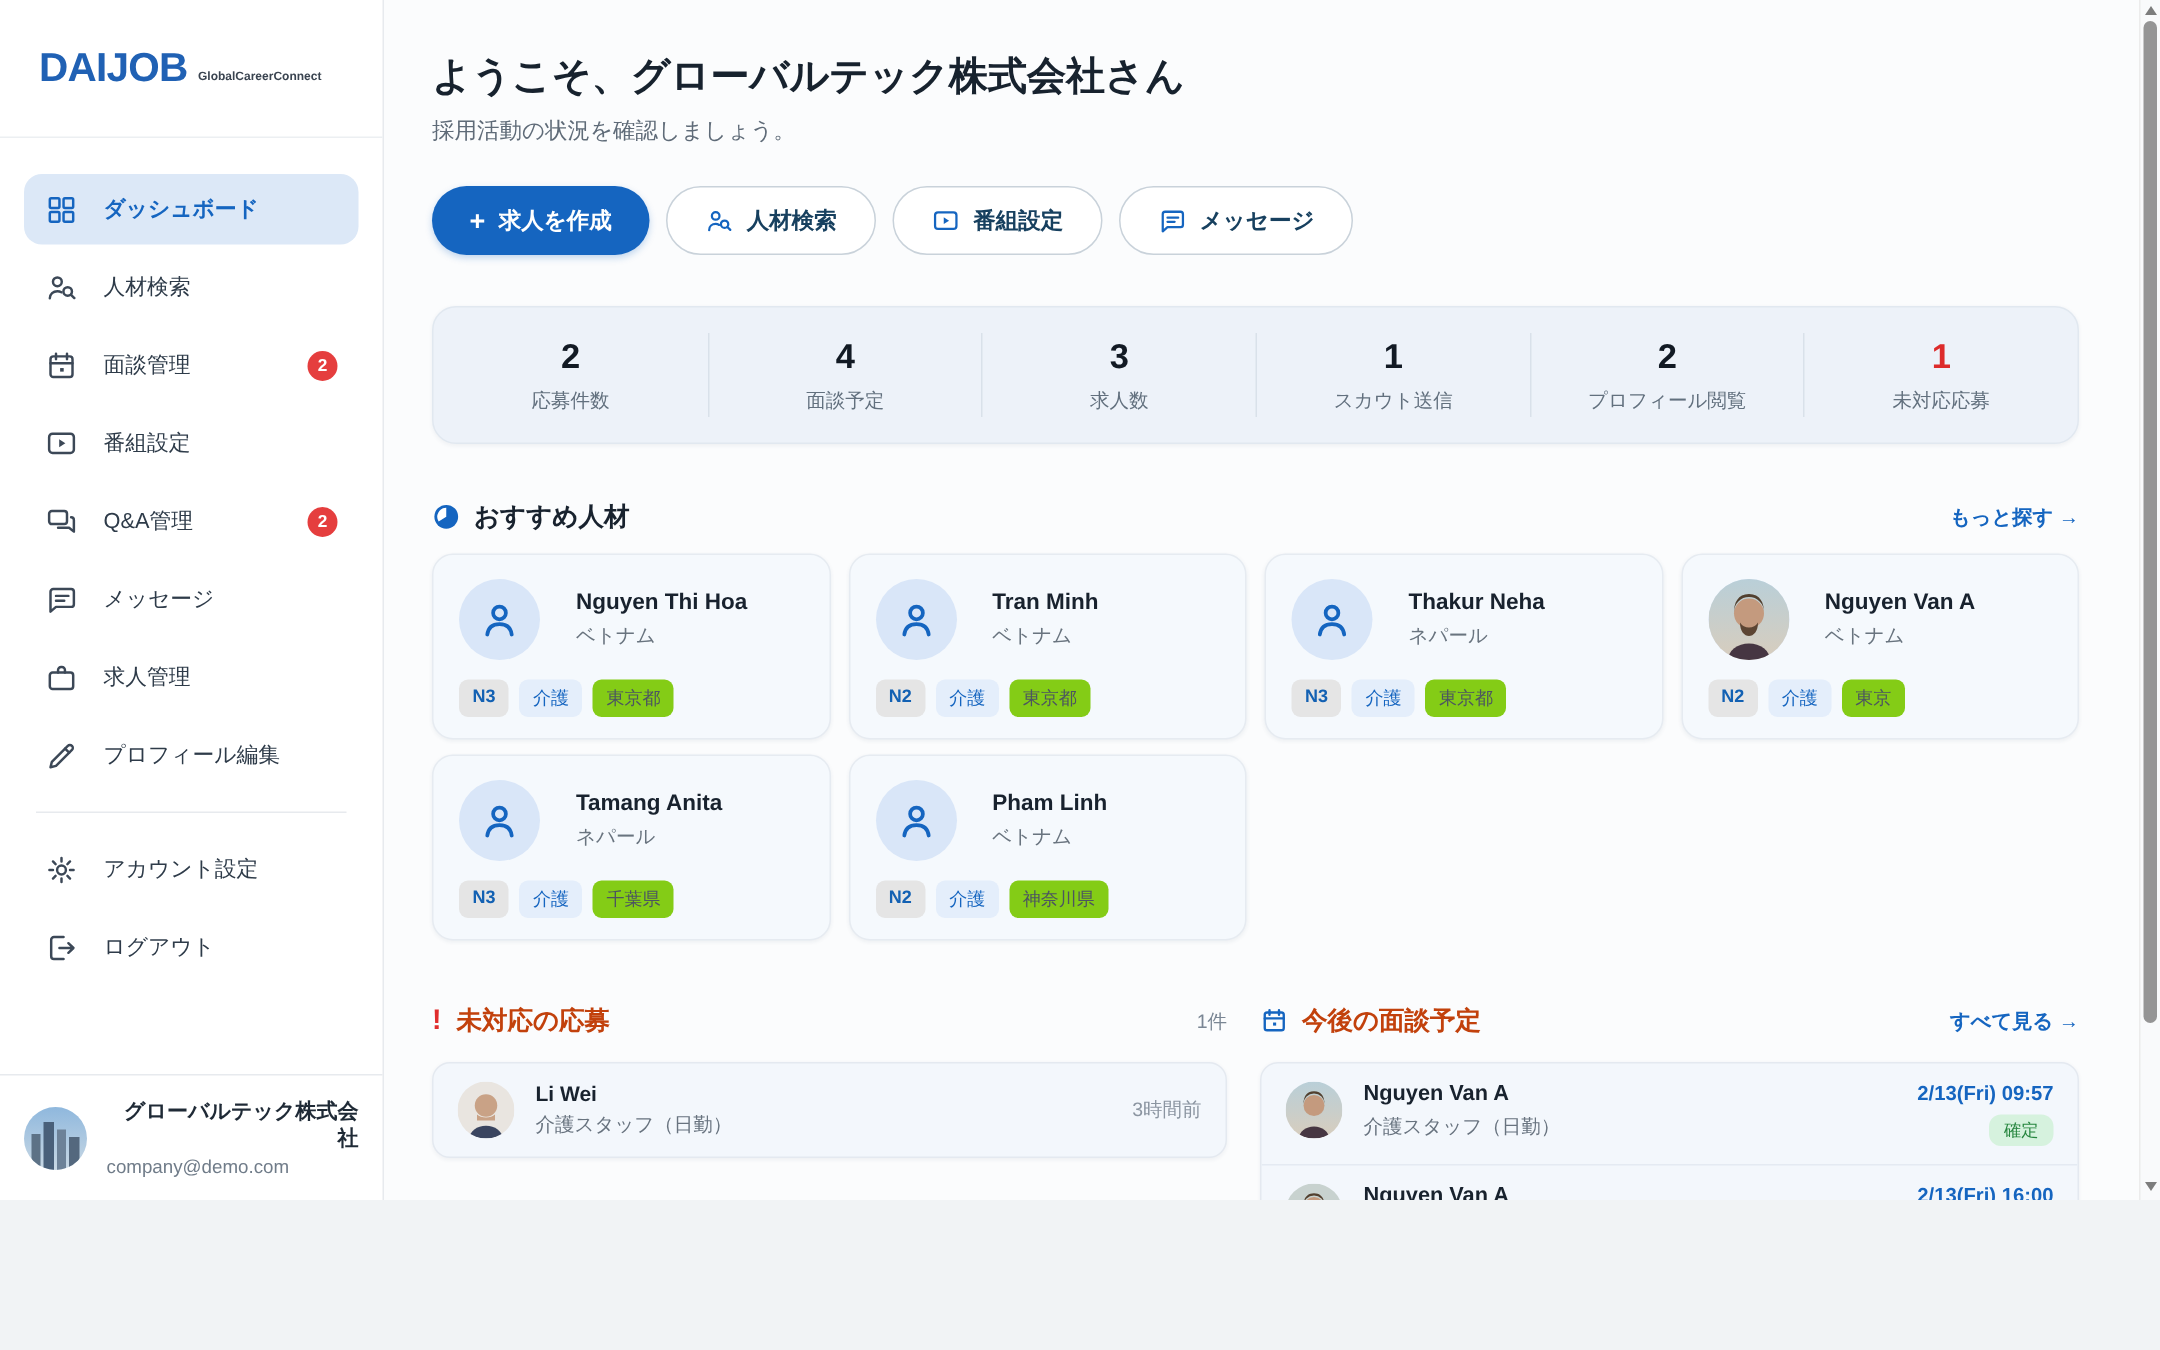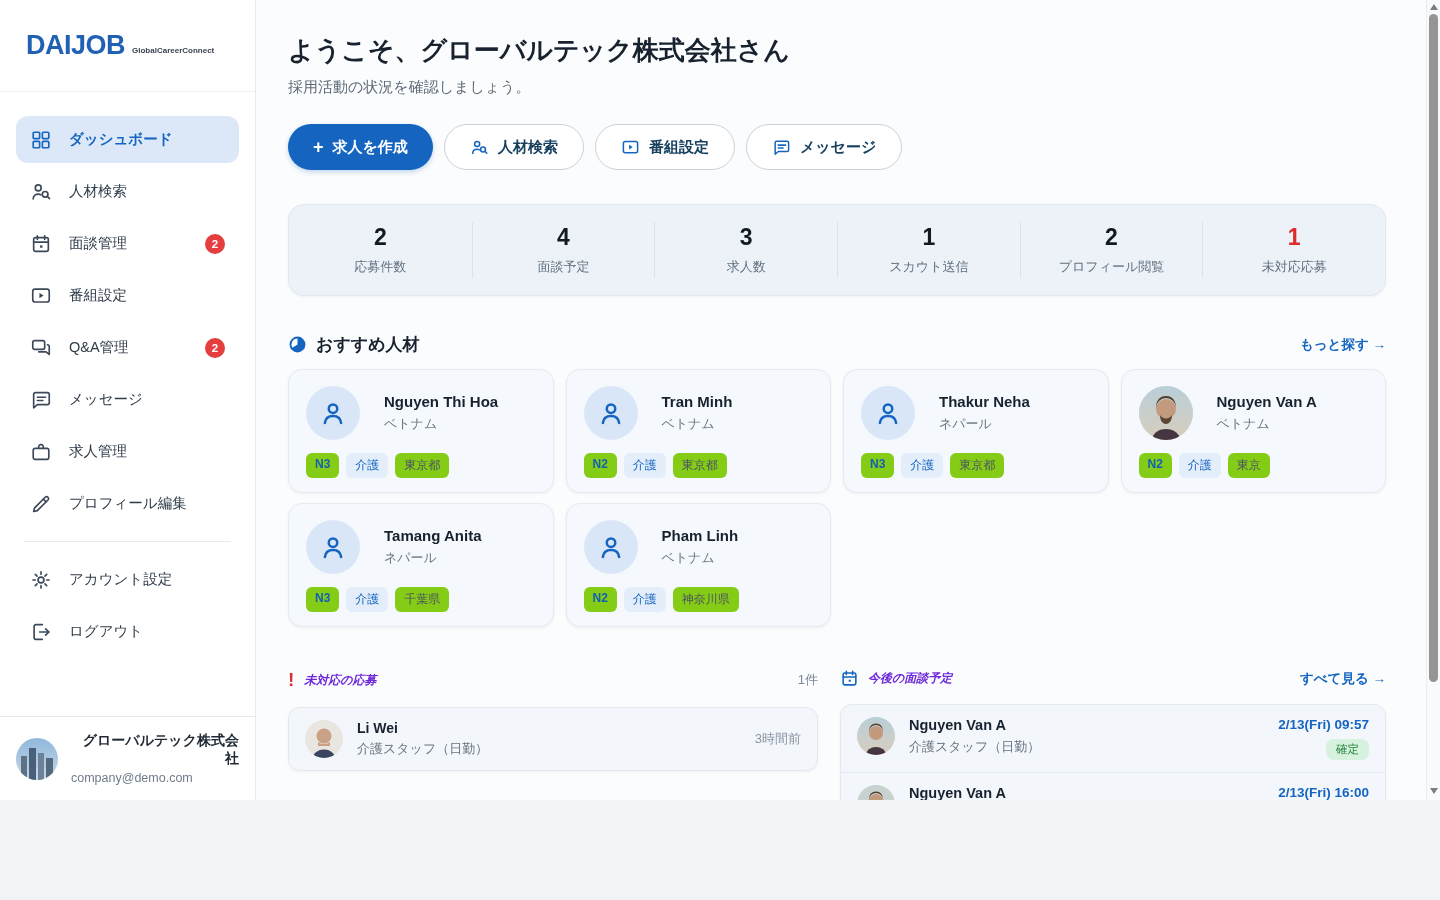--- a/index.html
+++ b/index.html
@@ -53,27 +53,27 @@
 
   .cards-grid { display:grid; grid-template-columns:repeat(4,1fr); gap:10px 12px; margin-top:13px; }
   .talent-card { background:#f5f9fd; border:1px solid #e6ebf1; border-radius:14px; padding:16px 17px 14px; box-shadow:0 1px 3px rgba(30,50,80,.07); cursor:pointer; }
   .talent-top { display:flex; gap:24px; }
   .t-avatar { width:54px; height:54px; border-radius:50%; background:#d9e6f8; display:flex; align-items:center; justify-content:center; flex-shrink:0; overflow:hidden; }
   .t-avatar svg.person { width:30px; height:30px; stroke:#1565c0; fill:none; stroke-width:2; stroke-linecap:round; }
   .t-name { font-size:15px; font-weight:700; color:#18222e; margin-top:7px; }
   .t-country { font-size:13px; color:#69747f; margin-top:5px; }
   .tag-row { display:flex; gap:7px; margin-top:13px; }
   .tag { font-size:12px; padding:4px 9px; border-radius:6px; }
-  .tag.level { background:#84cc16; color:#1361b3; font-weight:700; }
+  .tag.level { background:#e5e5e5; color:#1361b3; font-weight:700; }
   .tag.job { background:#e4eefb; color:#1565c0; }
   .tag.loc { background:#84cc16; color:#4c5560; }
 
   .bottom-grid { display:grid; grid-template-columns:530px 1fr; gap:22px; margin-top:42px; }
   .excl { color:#e02d2d; font-size:19px; font-weight:800; margin-right:10px; }
-  .b-title { font-size:12px; font-weight:700; color:#6d28d9;font-style:italic; }
+  .b-title { font-size:17px; font-weight:700; color:#c2410c; }
   .cal-icon { width:19px; height:19px; stroke:#1565c0; fill:none; stroke-width:2; stroke-linecap:round; margin-right:9px; }
 
   .pending-item { margin-top:16px; background:#f3f7fc; border:1px solid #e4e9f0; border-radius:12px; padding:12px 16px; display:flex; align-items:center; gap:14px; box-shadow:0 1px 3px rgba(30,50,80,.06); cursor:pointer; }
   .p-avatar { width:38px; height:38px; border-radius:50%; overflow:hidden; flex-shrink:0; }
   .p-name { font-size:14px; font-weight:700; color:#18222e; }
   .p-role { font-size:13px; color:#68737f; margin-top:4px; }
   .p-time { margin-left:auto; font-size:13px; color:#8b95a1; }
 
   .interview-panel { margin-top:16px; background:#f3f7fc; border:1px solid #e4e9f0; border-radius:12px; height:142px; overflow:hidden; box-shadow:0 1px 3px rgba(30,50,80,.06); }
   .iv-row { display:flex; align-items:flex-start; gap:14px; padding:12px 16px; cursor:pointer; }

